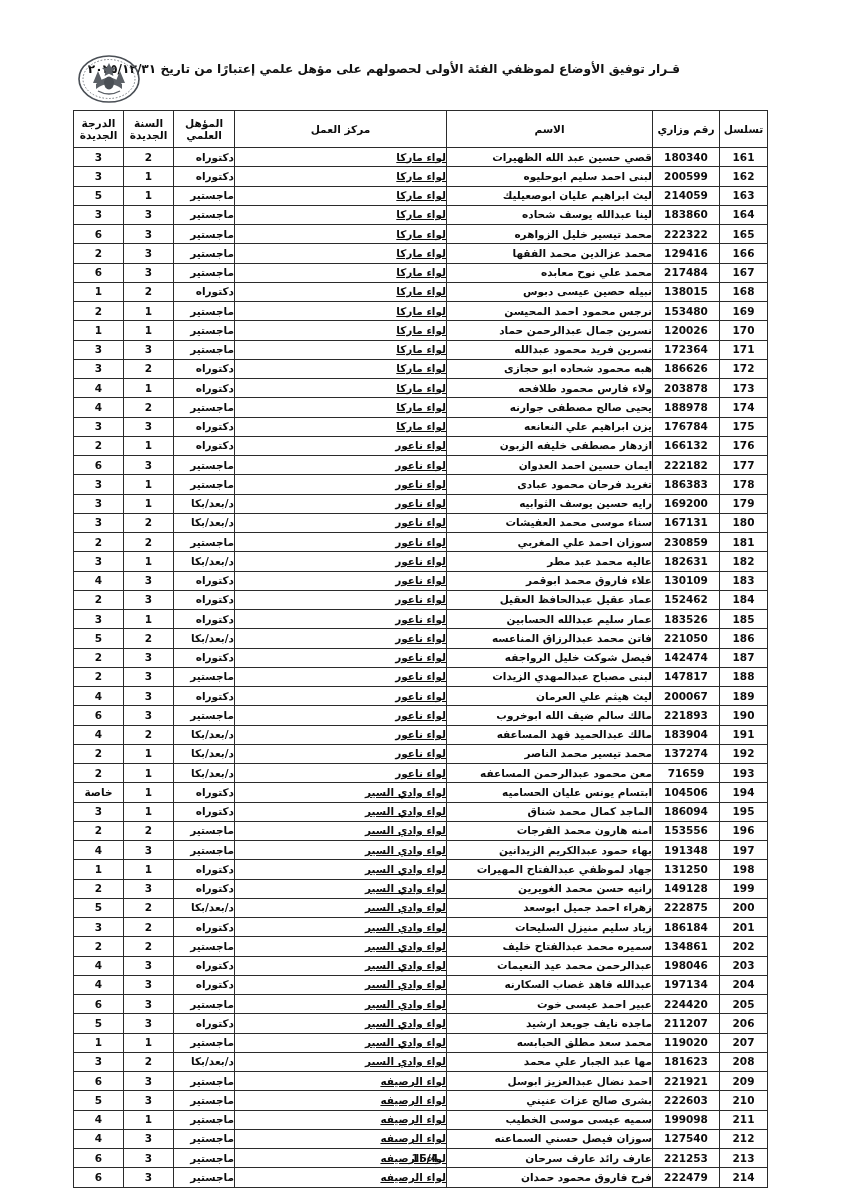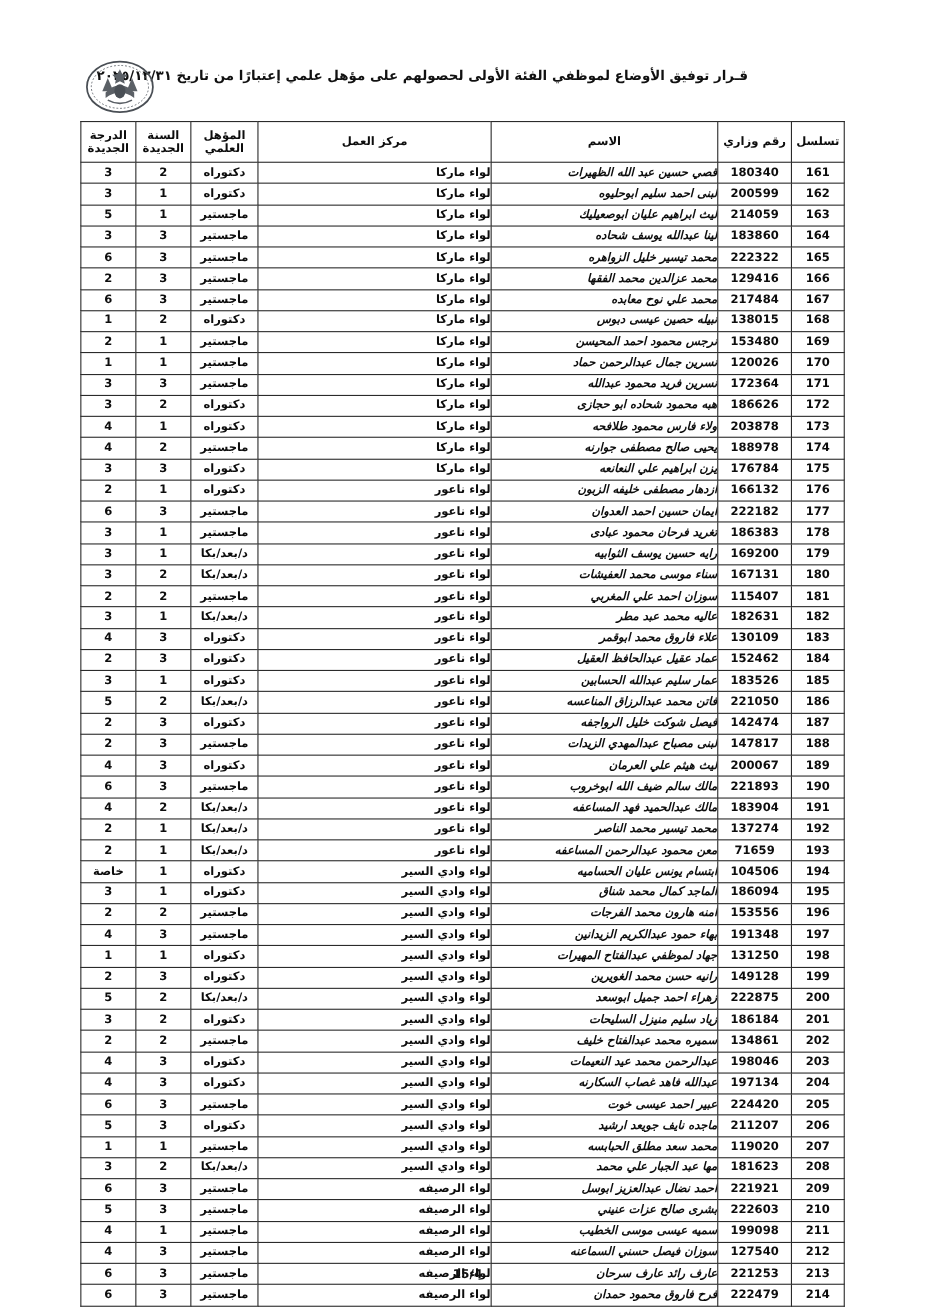--- a/index.html
+++ b/index.html
@@ -78,23 +78,23 @@
     white-space: nowrap;
   }
   #records-table thead th {
     height: 34px;
     font-size: 10.6px;
     text-align: center;
     padding: 1px 2px;
     white-space: normal;
     line-height: 1.18;
   }
-  td.t-center { text-align: center; }
-  td.t-name   { text-align: right; padding-right: 5px; font-style: italic; }
-  td.t-work   { padding-right: 4px; }
+  td.t-center { }
+  td.t-name   { text-align: right; padding-right: 5px; }
+  td.t-work   { padding-right: 4px; text-decoration: underline; }
   td.t-num    { text-align: center; font-family: "DejaVu Sans", "Liberation Sans", sans-serif; }
 
   
   #page-footer {
     position: absolute;
     top: 1152px;
     left: 0;
     width: 850px;
     text-align: center;
     font-size: 11px;
@@ -320,21 +320,21 @@
         <td class="t-num">180</td>
         <td class="t-num">167131</td>
         <td class="t-name">سناء موسى محمد العفيشات</td>
         <td class="t-work">لواء ناعور</td>
         <td class="t-center">د/بعد/بكا</td>
         <td class="t-num">2</td>
         <td class="t-num">3</td>
       </tr>
       <tr>
         <td class="t-num">181</td>
-        <td class="t-num">115407</td>
+        <td class="t-num">230859</td>
         <td class="t-name">سوزان احمد علي المغربي</td>
         <td class="t-work">لواء ناعور</td>
         <td class="t-center">ماجستير</td>
         <td class="t-num">2</td>
         <td class="t-num">2</td>
       </tr>
       <tr>
         <td class="t-num">182</td>
         <td class="t-num">182631</td>
         <td class="t-name">عاليه محمد عبد مطر</td>

